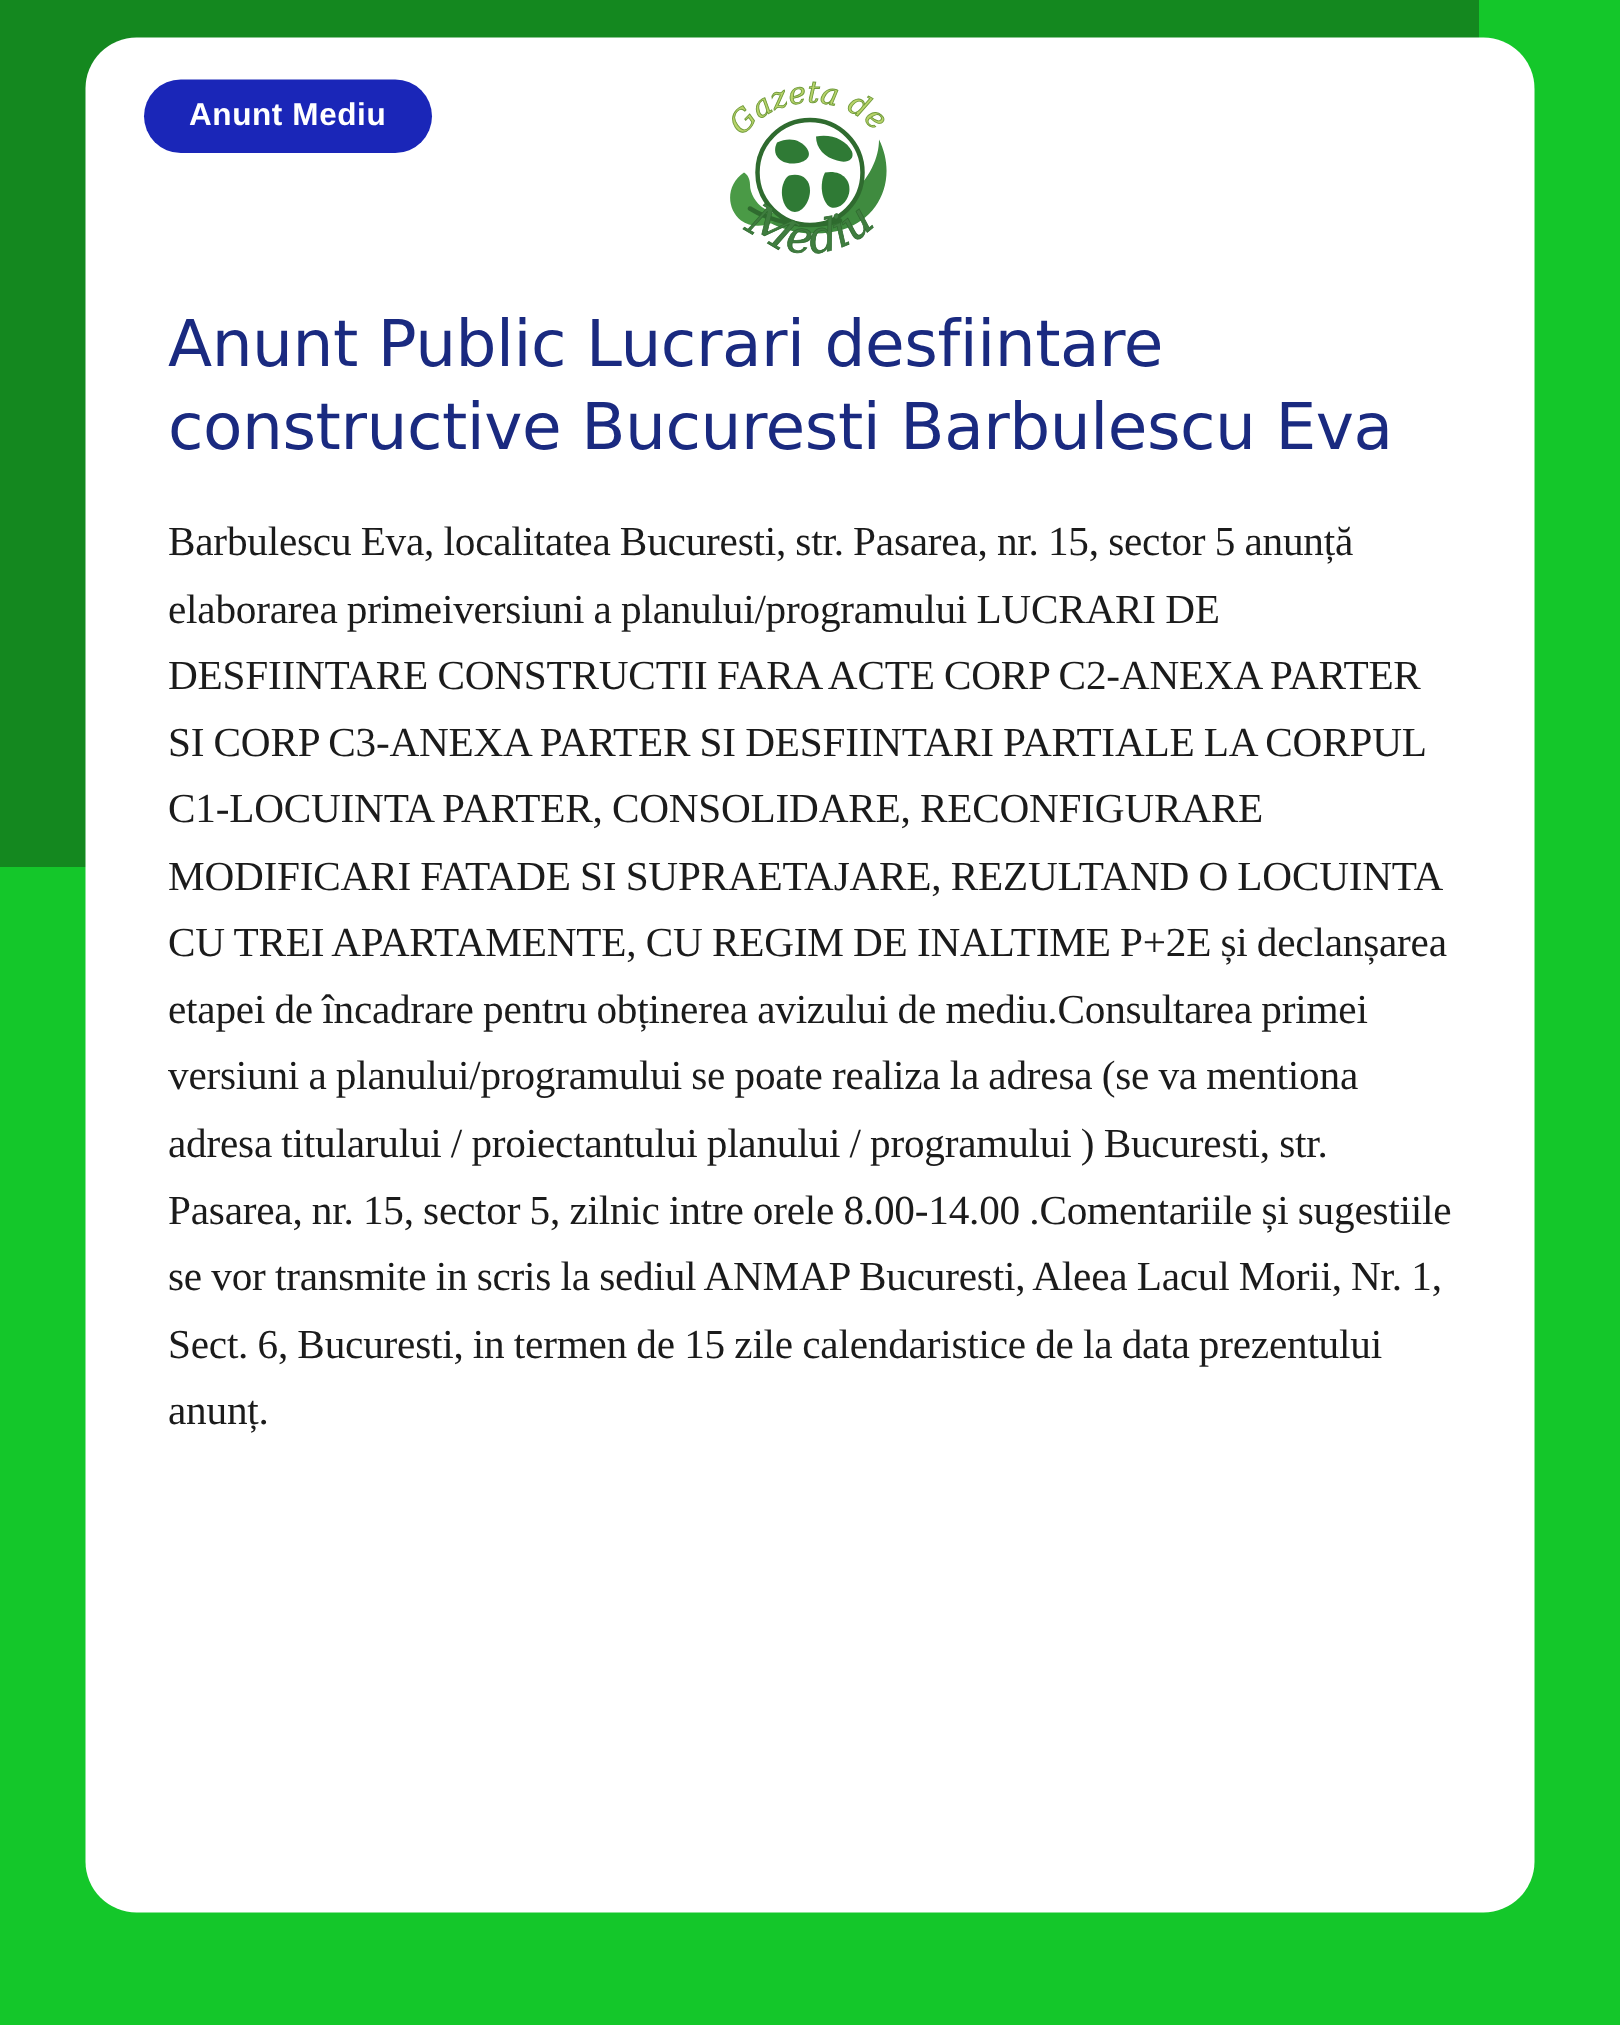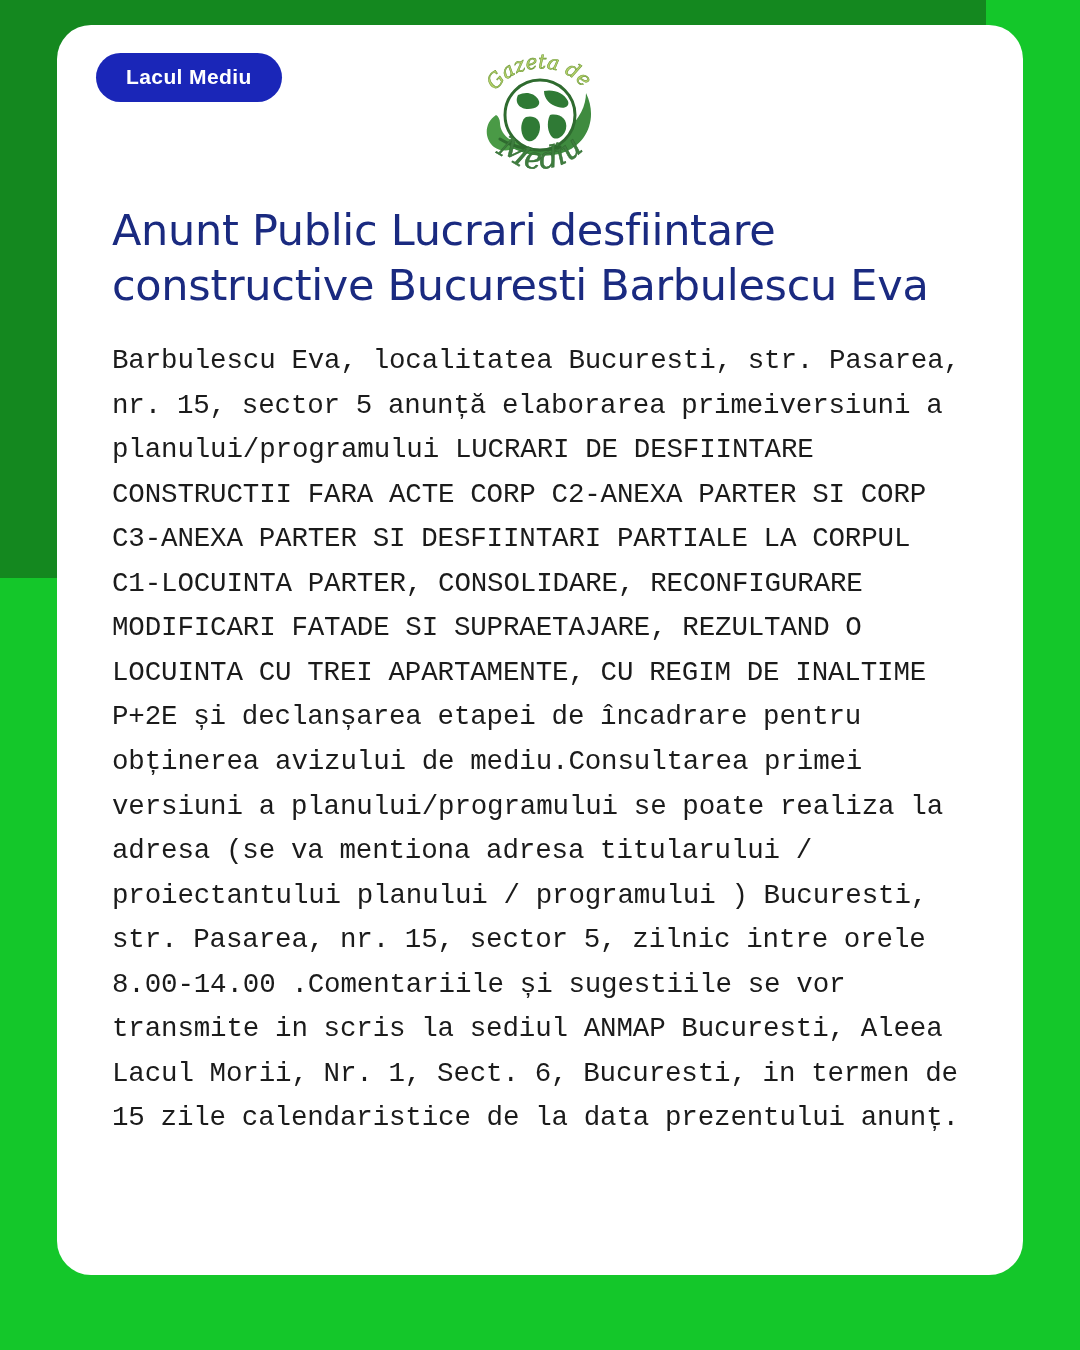--- a/index.html
+++ b/index.html
@@ -89,36 +89,36 @@
   }
 
   
   #body-text {
     margin: 26px 0 0 0;
     padding: 0 55px 0 55px;
     color: #1b1b1b;
     font-size: 27.5px;
     line-height: 1.62;
     letter-spacing: -0.15px;
-    font-family: Liberation Mono, monospace;
+    font-family: Liberation Serif, serif;
     text-align: left;
     word-spacing: -0.5px;
   }
 </style>
 </head>
 <body>
 
 <div id="bg-bright"></div>
 <div id="bg-dark"></div>
 
 <div id="card">
 
   <div id="header-row">
 
-    <div id="badge">Lacul Mediu</div>
+    <div id="badge">Anunt Mediu</div>
 
     <div id="logo-wrap">
       <svg id="logo-svg" viewBox="0 0 140 140" xmlns="http://www.w3.org/2000/svg">
         <defs>
           <path id="arcTop" d="M 18,64 A 54,50 0 0 1 122,60" fill="none"></path>
           <path id="arcBot" d="M 20,98 A 54,46 0 0 0 120,96" fill="none"></path>
         </defs>
 
         <g>
           <path d="M 116,50 C 128,74 118,102 92,110 C 70,117 44,110 30,96

